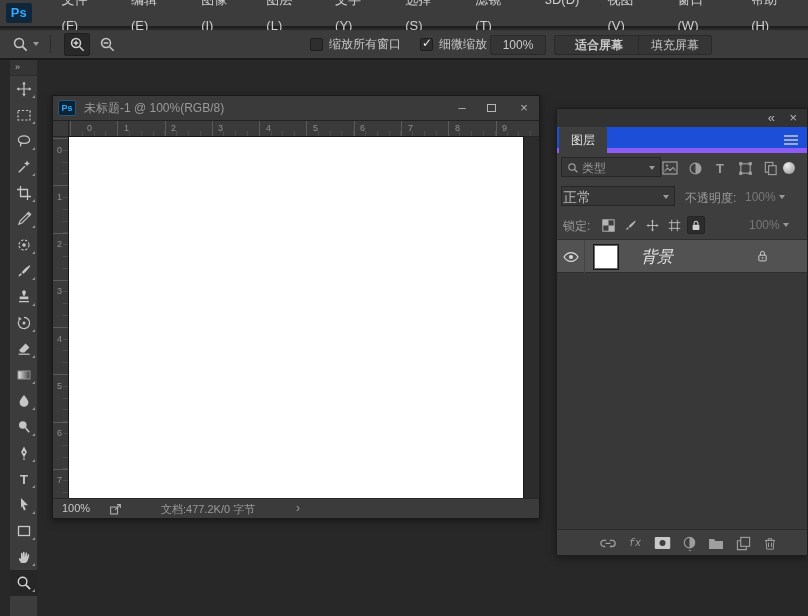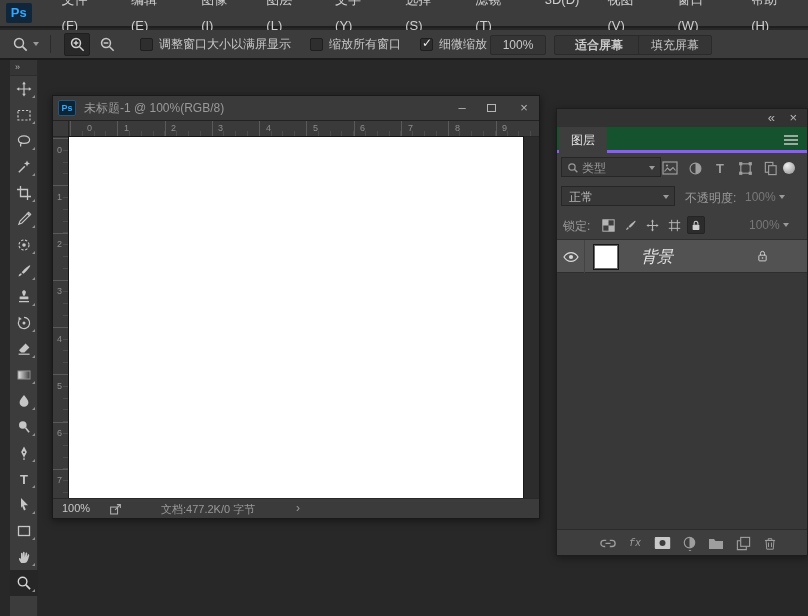--- a/index.html
+++ b/index.html
@@ -59,28 +59,28 @@
   .dw-status { position:absolute; left:0; right:0; bottom:0; height:20px; background:#3b3b3b; border-top:1px solid #282828; }
   .st-zoom { position:absolute; left:9px; top:3px; font-size:11px; color:#c8c8c8; }
   .st-info { position:absolute; left:108px; top:3px; font-size:11px; color:#999999; }
   .st-chev { position:absolute; left:243px; top:2px; font-size:12px; color:#999999; }
 
   
   .panel { left:556px; top:108px; width:252px; height:448px; background:#3e3e3e; border:1px solid #1d1d1d; box-shadow:0 2px 8px rgba(0,0,0,.4); }
   .dockbar { height:18px; background:#323232; position:relative; }
   .dock-collapse { position:absolute; right:32px; top:0; font-size:13px; color:#b5b5b5; line-height:17px; }
   .dock-close { position:absolute; right:10px; top:0; font-size:13px; color:#b5b5b5; line-height:17px; }
-  .tabstrip { height:26px; background:#14532d; position:relative; border-bottom:3px solid #8b5cf6; }
+  .tabstrip { height:26px; background:#1d4ed8; position:relative; border-bottom:5px solid #8b5cf6; }
   .tab { position:absolute; left:2px; top:0; height:26px; padding:0 12px; background:#3e3e3e; color:#e3e3e3; font-size:12px; line-height:26px; border-radius:2px 2px 0 0; }
   .hamburger { position:absolute; right:8px; top:7px; }
   .prow { position:relative; }
   .filter-row { height:30px; }
   .selbox { position:absolute; background:#373737; border:1px solid #262626; border-radius:0; height:20px; }
   .selbox .sel-text { position:absolute; left:20px; top:2px; font-size:12px; color:#9a9a9a; }
-  .selbox .sel-text2 { position:absolute; left:7px; top:2px; font-size:12px; color:#b5b5b5; }
+  .selbox .sel-text2 { position:absolute; left:1px; top:2px; font-size:14px; color:#b5b5b5; }
   .selbox .dd-tri { position:absolute; right:5px; top:8px; }
   .ficon { position:absolute; top:6px; width:18px; height:18px; display:flex; align-items:center; justify-content:center; }
   .plabel { position:absolute; font-size:12px; color:#9a9a9a; }
   .pvalue { position:absolute; font-size:12px; color:#787878; }
   .lockicon { position:absolute; top:5px; width:18px; height:18px; display:flex; align-items:center; justify-content:center; }
   .lockicon.pressed { background:#2c2c2c; border:1px solid #242424; border-radius:2px; }
   .layer-row { height:34px; background:#525252; border-top:1px solid #2e2e2e; border-bottom:1px solid #2e2e2e; position:relative; }
   .eye-cell { position:absolute; left:0; top:0; width:28px; height:34px; border-right:1px solid #434343; display:flex; align-items:center; justify-content:center; }
   .layer-thumb { position:absolute; left:36px; top:4px; width:26px; height:26px; background:#ffffff; border:1px solid #161616; box-shadow:0 0 0 1px #6a6a6a inset; }
   .layer-name { position:absolute; left:84px; top:0; line-height:33px; font-size:16px; font-style:italic; color:#e6e6e6; }
@@ -125,24 +125,20 @@
         <circle cx="6.6" cy="6.6" r="4.2" stroke="#d0d0d0" stroke-width="1.4" fill="none"></circle>
         <path d="M9.8 9.8l4 4M4.4 6.6h4.4M6.6 4.4v4.4" stroke="#d0d0d0" stroke-width="1.4"></path>
       </svg>
   </div>
   <div class="zbtn" style="left:94px;">
     <svg width="17" height="17" viewBox="0 0 16 16">
         <circle cx="6.6" cy="6.6" r="4.2" stroke="#c6c6c6" stroke-width="1.4" fill="none"></circle>
         <path d="M9.8 9.8l4 4M4.4 6.6h4.4" stroke="#c6c6c6" stroke-width="1.4"></path>
       </svg>
   </div>
-  <div class="ob-item" style="left:140px;">
-    <span class="checkbox"></span>
-    <span class="ob-label">调整窗口大小以满屏显示</span>
-  </div>
   <div class="ob-item" style="left:310px;">
     <span class="checkbox"></span>
     <span class="ob-label">缩放所有窗口</span>
   </div>
   <div class="ob-item" style="left:420px;">
     <span class="checkbox">
         <span class="ck">✓</span>
       </span>
     <span class="ob-label">细微缩放</span>
   </div>

